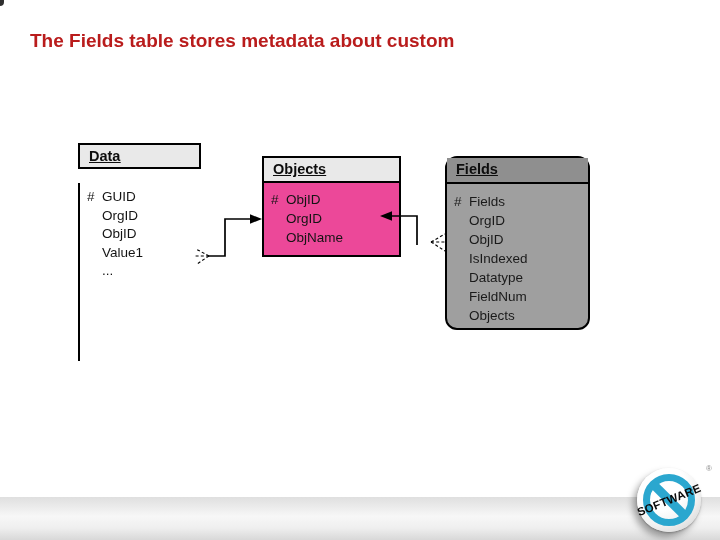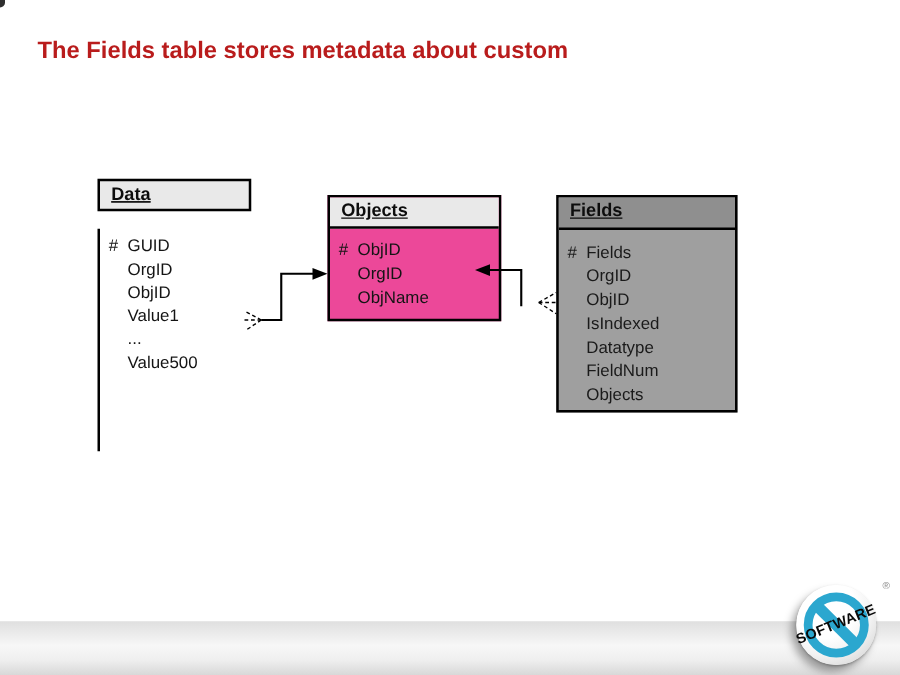--- a/index.html
+++ b/index.html
@@ -36,21 +36,21 @@
     left:78px; top:183px; width:123px; height:178px;
     border-left:2px solid #000; padding-top:5px; box-sizing:border-box;
   }
   .data-body .erow { height:18.5px; line-height:18.5px; }
   
   .objects-box { left:262px; top:156px; width:139px; height:101px; background:#ec4899; }
   .objects-box .ent-header { height:25px; }
   .objects-body { padding-top:7px; }
   .objects-body .erow { height:19px; line-height:19px; }
   
-  .fields-box { left:445px; top:156px; width:145px; height:174px; background:#9f9f9f; }
+  .fields-box { left:445px; top:156px; width:145px; height:174px; background:#9f9f9f;border-radius:12px; }
   .fields-box .ent-header { height:26px; background:#8f8f8f; }
   .fields-body { padding-top:8px; }
   .fields-body .erow { height:19px; line-height:19px; color:#1a1a1a; }
   
   .connectors { position:absolute; left:0; top:0; width:720px; height:540px; pointer-events:none; }
   
   .footer-band {
     position:absolute; left:0; top:497px; width:720px; height:43px;
     background:linear-gradient(180deg,#dfdfdf 0%,#f7f7f7 45%,#efefef 72%,#d8d8d8 100%);
   }
@@ -90,21 +90,20 @@
 
   <div class="ent ent-header data-header">
     <span class="hname">Data</span>
   </div>
   <div class="ent data-body">
     <div class="erow"><span class="pk">#</span><span>GUID</span></div>
     <div class="erow"><span class="pk"></span><span>OrgID</span></div>
     <div class="erow"><span class="pk"></span><span>ObjID</span></div>
     <div class="erow"><span class="pk"></span><span>Value1</span></div>
     <div class="erow"><span class="pk"></span><span>...</span></div>
-    <div class="erow"><span class="pk"></span><span>Value500</span></div>
   </div>
 
   <div class="ent ent-box objects-box">
     <div class="ent-header">
       <span class="hname">Objects</span>
     </div>
     <div class="objects-body">
       <div class="erow"><span class="pk">#</span><span>ObjID</span></div>
       <div class="erow"><span class="pk"></span><span>OrgID</span></div>
       <div class="erow"><span class="pk"></span><span>ObjName</span></div>

